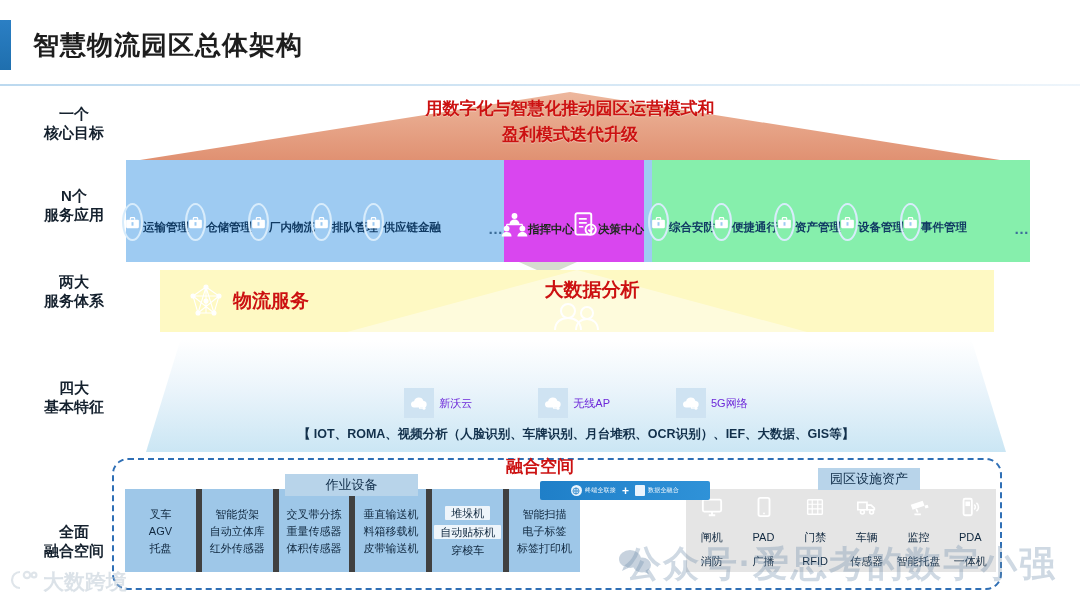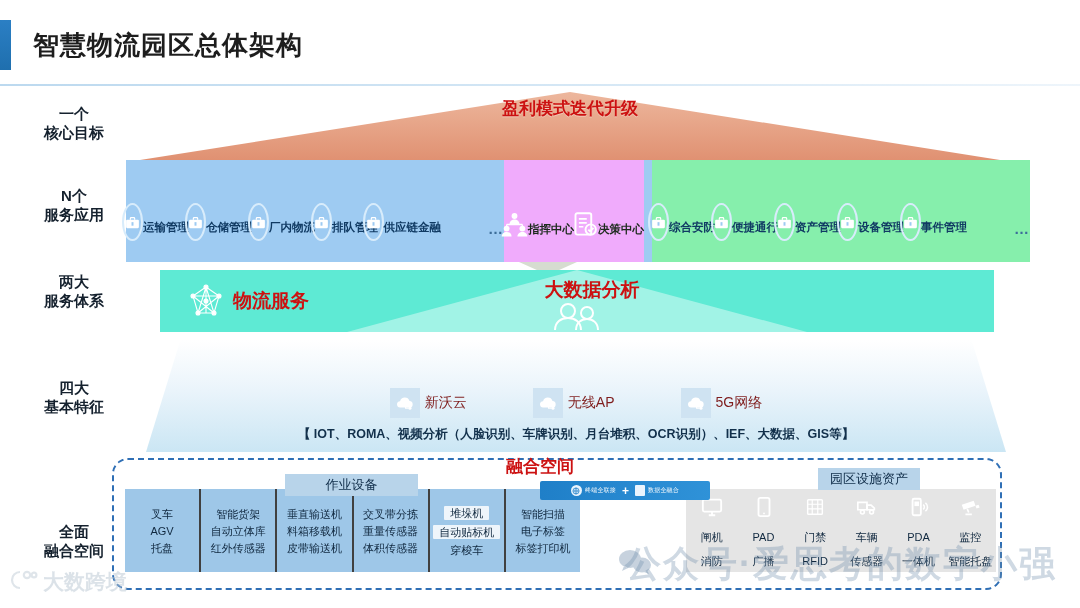--- a/index.html
+++ b/index.html
@@ -32,38 +32,38 @@
     clip-path:polygon(50% 0%,100% 100%,0% 100%);}
   .goal-text{position:absolute;left:0;top:4px;width:860px;text-align:center;
     font-size:17px;font-weight:bold;color:#cc1111;line-height:26px;
     text-shadow:0 1px 0 rgba(255,255,255,.35);}
 
   
   .svc-band{position:absolute;left:126px;top:160px;width:868px;height:102px;
     background:#9ecbf2;display:flex;align-items:stretch;}
   .svc-group{display:flex;align-items:flex-end;padding:10px 0 12px 0;}
   .svc-left{background:#9ecbf2;}
-  .svc-mid{background:#f0abfc;font-family:Liberation Serif, serif;}
+  .svc-mid{background:#d946ef;font-family:Liberation Serif, serif;}
   .svc-right{background:#86efac;margin-left:8px;}
   .svc-cell{width:63px;display:flex;flex-direction:row;align-items:center;justify-content:flex-end;}
   .svc-cell.mid-cell{width:70px;}
   .ico-circle{width:34px;height:34px;border-radius:50%;border:2px solid #d8ecfb;
     display:flex;align-items:center;justify-content:center;margin-bottom:9px;}
   .ico-circle svg{width:17px;height:17px;}
   .ico-plain{height:34px;display:flex;align-items:center;justify-content:center;margin-bottom:9px;}
   .ico-plain svg{width:27px;height:27px;}
   .svc-label{font-size:11.5px;font-weight:bold;color:#103a63;white-space:nowrap;line-height:12px;}
   .svc-label.dots{font-size:15px;color:#3c6d99;letter-spacing:1px;}
   .svc-label.mid{color:#1c2a1c;}
   .svc-notch{position:absolute;left:519px;top:262px;width:58px;height:13px;
     background:#d6dcd0;clip-path:polygon(50% 100%,0% 0%,100% 0%);}
 
   
   .sys-band{position:absolute;left:160px;top:270px;width:834px;height:62px;
-    background:#5eead4;overflow:hidden;}
+    background:#fef9c3;overflow:hidden;}
   .sys-tri{position:absolute;left:187px;top:0;width:460px;height:62px;
     background:rgba(255,255,255,.42);clip-path:polygon(50% 0%,100% 100%,0% 100%);}
   .sys-item{position:absolute;top:0;height:62px;display:flex;align-items:center;gap:9px;}
   .sys-item.left{left:28px;}
   .sys-item.center{left:15px;width:834px;justify-content:center;align-items:flex-start;padding-top:7px;}
   .sys-item.right{right:28px;}
   .sys-text{font-size:19px;font-weight:bold;color:#cc1111;white-space:nowrap;}
   .sys-icon svg{display:block;}
 
   
@@ -71,21 +71,21 @@
   .feat-tra{position:absolute;left:0;top:0;width:860px;height:112px;
     background:linear-gradient(180deg,#ffffff 0%,#eaf4fb 45%,#cbe6f4 100%);
     clip-path:polygon(4% 0%,96% 0%,100% 100%,0% 100%);}
   .feat-titles{position:absolute;left:0;top:13px;width:860px;display:flex;}
   .feat-title{flex:1;text-align:center;font-size:17px;font-weight:bold;color:#cc1111;white-space:nowrap;}
   .cloud-row{position:absolute;left:0;top:48px;width:860px;display:flex;
     justify-content:center;gap:66px;}
   .cloud-item{display:flex;align-items:center;gap:5px;}
   .cloud-tile{width:30px;height:30px;background:#cfe3f2;display:flex;align-items:center;justify-content:center;}
   .cloud-tile svg{width:22px;height:22px;}
-  .cloud-label{font-size:14px;color:#7f1d1d;white-space:nowrap;}
+  .cloud-label{font-size:11px;color:#6d28d9;white-space:nowrap;}
   .feat-foot{position:absolute;left:0;top:86px;width:860px;text-align:center;
     font-size:12.5px;font-weight:bold;color:#12304b;white-space:nowrap;}
 
   
   .fuse-box{position:absolute;left:112px;top:458px;width:886px;height:128px;
     border:2px dashed #2f6fb5;border-radius:16px;}
   .fuse-title{position:absolute;left:0;top:455px;width:1080px;text-align:center;
     font-size:17px;font-weight:bold;color:#cc1111;z-index:6;}
   .fuse-badge{position:absolute;left:540px;top:481px;width:170px;height:19px;
     background:linear-gradient(90deg,#1f7fc8,#2f92d8);border-radius:2px;
@@ -98,21 +98,21 @@
   .fb-txt{font-size:6px;color:#ffffff;white-space:nowrap;letter-spacing:.2px;}
   .fb-plus{color:#ffffff;font-size:12px;font-weight:bold;line-height:10px;}
 
   
   .eq-tab{position:absolute;left:285px;top:474px;width:133px;height:22px;
     background:#b8d4ea;display:flex;align-items:center;justify-content:center;z-index:5;}
   .eq-tab span{font-size:13px;color:#102d49;}
   .eq-panel{position:absolute;left:125px;top:489px;width:455px;height:83px;
     background:#9ec7e8;display:flex;align-items:stretch;z-index:4;}
   .eq-col{flex:1;display:flex;flex-direction:column;align-items:center;
-    justify-content:center;gap:5px;border-right:2px solid #404040;padding:4px 0;}
+    justify-content:center;gap:5px;border-right:6px solid #404040;padding:4px 0;}
   .eq-col:last-child{border-right:none;}
   .eq-col span{font-size:11px;color:#10283f;white-space:nowrap;line-height:12px;}
   .eq-col span.boxed{background:#eef5fb;padding:1px 6px;border-radius:1px;}
 
   
   .as-tab{position:absolute;left:818px;top:468px;width:102px;height:22px;
     background:#b8d4ea;display:flex;align-items:center;justify-content:center;z-index:5;}
   .as-tab span{font-size:13px;color:#102d49;}
   .as-panel{position:absolute;left:686px;top:489px;width:310px;height:83px;
     background:#e5e5e5;display:flex;align-items:stretch;z-index:4;}
@@ -157,20 +157,21 @@
   <span>基本特征</span>
 </div>
 <div class="row-label" style="top:522px">
   <span>全面</span>
   <span>融合空间</span>
 </div>
 
 <div class="goal-wrap">
   <div class="goal-tri"></div>
   <div class="goal-text">
+    <div>用数字化与智慧化推动园区运营模式和</div>
     <div>盈利模式迭代升级</div>
   </div>
 </div>
 
 <div class="svc-band">
   <div class="svc-group svc-left" id="svc-left">
       <div class="svc-cell">
         <span class="ico-circle">
           <svg viewBox="0 0 24 24" width="17" height="17">
             <rect x="3" y="8" width="18" height="12" rx="1.5" fill="#fff"></rect>
@@ -410,28 +411,28 @@
       <span class="">叉车</span>
       <span class="">AGV</span>
       <span class="">托盘</span>
     </div>
     <div class="eq-col">
       <span class="">智能货架</span>
       <span class="">自动立体库</span>
       <span class="">红外传感器</span>
     </div>
     <div class="eq-col">
+      <span class="">交叉带分拣</span>
+      <span class="">重量传感器</span>
+      <span class="">体积传感器</span>
+    </div>
+    <div class="eq-col">
       <span class="">垂直输送机</span>
       <span class="">料箱移载机</span>
       <span class="">皮带输送机</span>
-    </div>
-    <div class="eq-col">
-      <span class="">交叉带分拣</span>
-      <span class="">重量传感器</span>
-      <span class="">体积传感器</span>
     </div>
     <div class="eq-col">
       <span class="boxed">堆垛机</span>
       <span class="boxed">自动贴标机</span>
       <span class="">穿梭车</span>
     </div>
     <div class="eq-col">
       <span class="">智能扫描</span>
       <span class="">电子标签</span>
       <span class="">标签打印机</span>
@@ -480,38 +481,38 @@
           <circle cx="7" cy="17.5" r="2.1" fill="none" stroke="#fff" stroke-width="1.7"></circle>
           <circle cx="17" cy="17.5" r="2.1" fill="none" stroke="#fff" stroke-width="1.7"></circle>
         </svg>
       </span>
       <span class="as-l1">车辆</span>
       <span class="as-l2">传感器</span>
     </div>
     <div class="as-col">
       <span class="as-ico">
         <svg viewBox="0 0 24 24" width="22" height="22">
+          <path d="M3 9.5l13-4.2 2 5.4-13 4.2z" fill="#fff"></path>
+          <path d="M18 10.7l3.4-1.1 1.1 3-3.4 1.1z" fill="#fff"></path>
+          <path d="M9 14l1.6 4M7 20h7" stroke="#fff" stroke-width="1.8" fill="none"></path>
+        </svg>
+      </span>
+      <span class="as-l1">监控</span>
+      <span class="as-l2">智能托盘</span>
+    </div>
+    <div class="as-col">
+      <span class="as-ico">
+        <svg viewBox="0 0 24 24" width="22" height="22">
           <rect x="5" y="3" width="9" height="18" rx="1.6" fill="none" stroke="#fff" stroke-width="2"></rect>
           <rect x="7" y="6" width="5" height="5" fill="#fff"></rect>
           <path d="M16.5 9.5a3 3 0 0 1 0 5M19 7.5a5.6 5.6 0 0 1 0 9" stroke="#fff" stroke-width="1.7" fill="none"></path>
         </svg>
       </span>
       <span class="as-l1">PDA</span>
       <span class="as-l2">一体机</span>
-    </div>
-    <div class="as-col">
-      <span class="as-ico">
-        <svg viewBox="0 0 24 24" width="22" height="22">
-          <path d="M3 9.5l13-4.2 2 5.4-13 4.2z" fill="#fff"></path>
-          <path d="M18 10.7l3.4-1.1 1.1 3-3.4 1.1z" fill="#fff"></path>
-          <path d="M9 14l1.6 4M7 20h7" stroke="#fff" stroke-width="1.8" fill="none"></path>
-        </svg>
-      </span>
-      <span class="as-l1">监控</span>
-      <span class="as-l2">智能托盘</span>
     </div>
   </div>
 
 <span class="wm-bubbles">
   <svg width="34" height="26" viewBox="0 0 34 26" fill="#6e8caa">
     <ellipse cx="12" cy="11" rx="11" ry="9"></ellipse>
       <path d="M6 18l-2 5 6-3z"></path>
     <ellipse cx="24" cy="17" rx="9" ry="7.5"></ellipse>
       <path d="M29 22l2 4-5-2z"></path>
   </svg>

